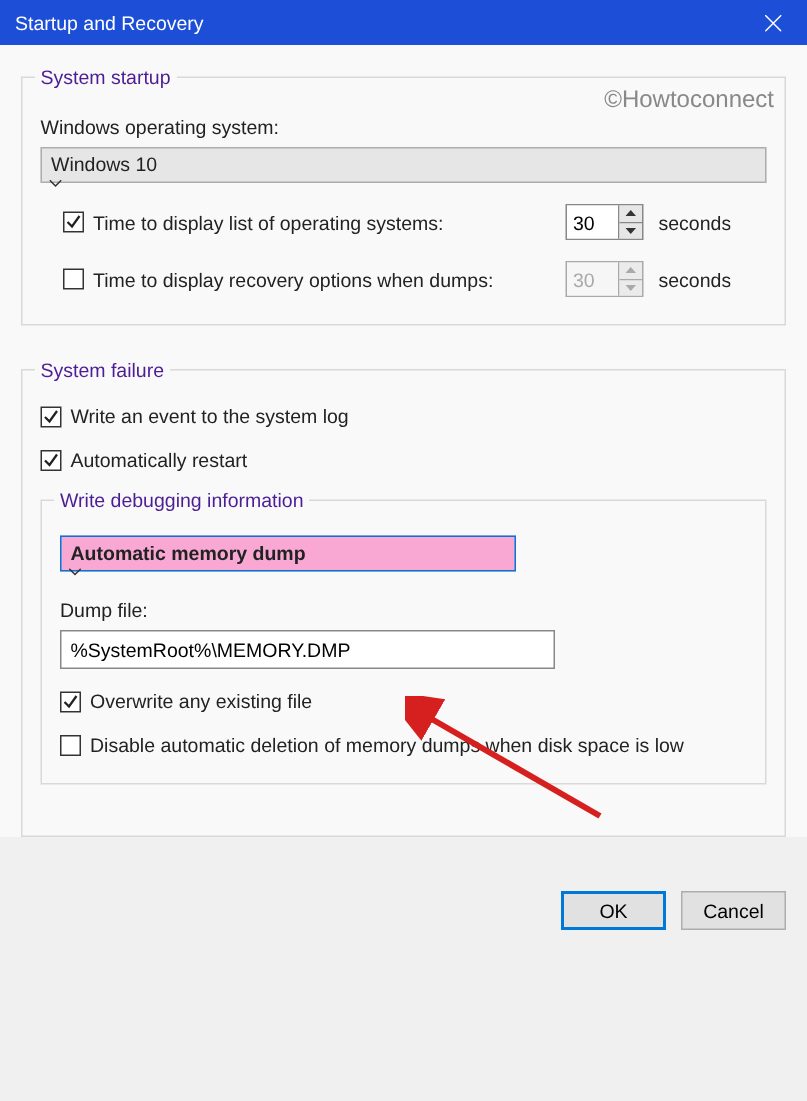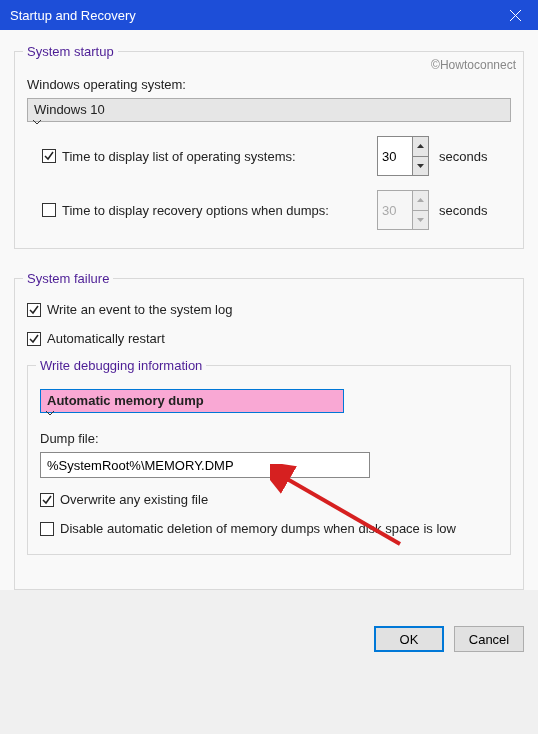--- a/index.html
+++ b/index.html
@@ -38,21 +38,21 @@
     }
     .content {
       background: #f9f9f9;
       padding: 14px 14px 0 14px;
     }
     .watermark {
       position: absolute;
       top: 58px;
       right: 22px;
       color: #888;
-      font-size: 12px;
+      font-size: 16px;
     }
     fieldset {
       border: 1px solid #d9d9d9;
       margin: 0 0 22px 0;
       padding: 10px 12px 18px 12px;
       font-size: 13px;
       color: #222;
       position: relative;
     }
     legend {
@@ -126,21 +126,21 @@
     .time-row .label-text {
       flex: 0 0 auto;
       width: 350px;
       display: flex;
       align-items: flex-start;
       padding-left: 15px;
     }
     .spinner {
       display: flex;
       border: 1px solid #888;
-      height: 40px;
+      height: 24px;
     }
     .spinner.disabled {
       opacity: 0.7;
     }
     .spinner-input {
       width: 34px;
       border: none;
       font-size: 13px;
       padding: 0 4px;
       text-align: left;

